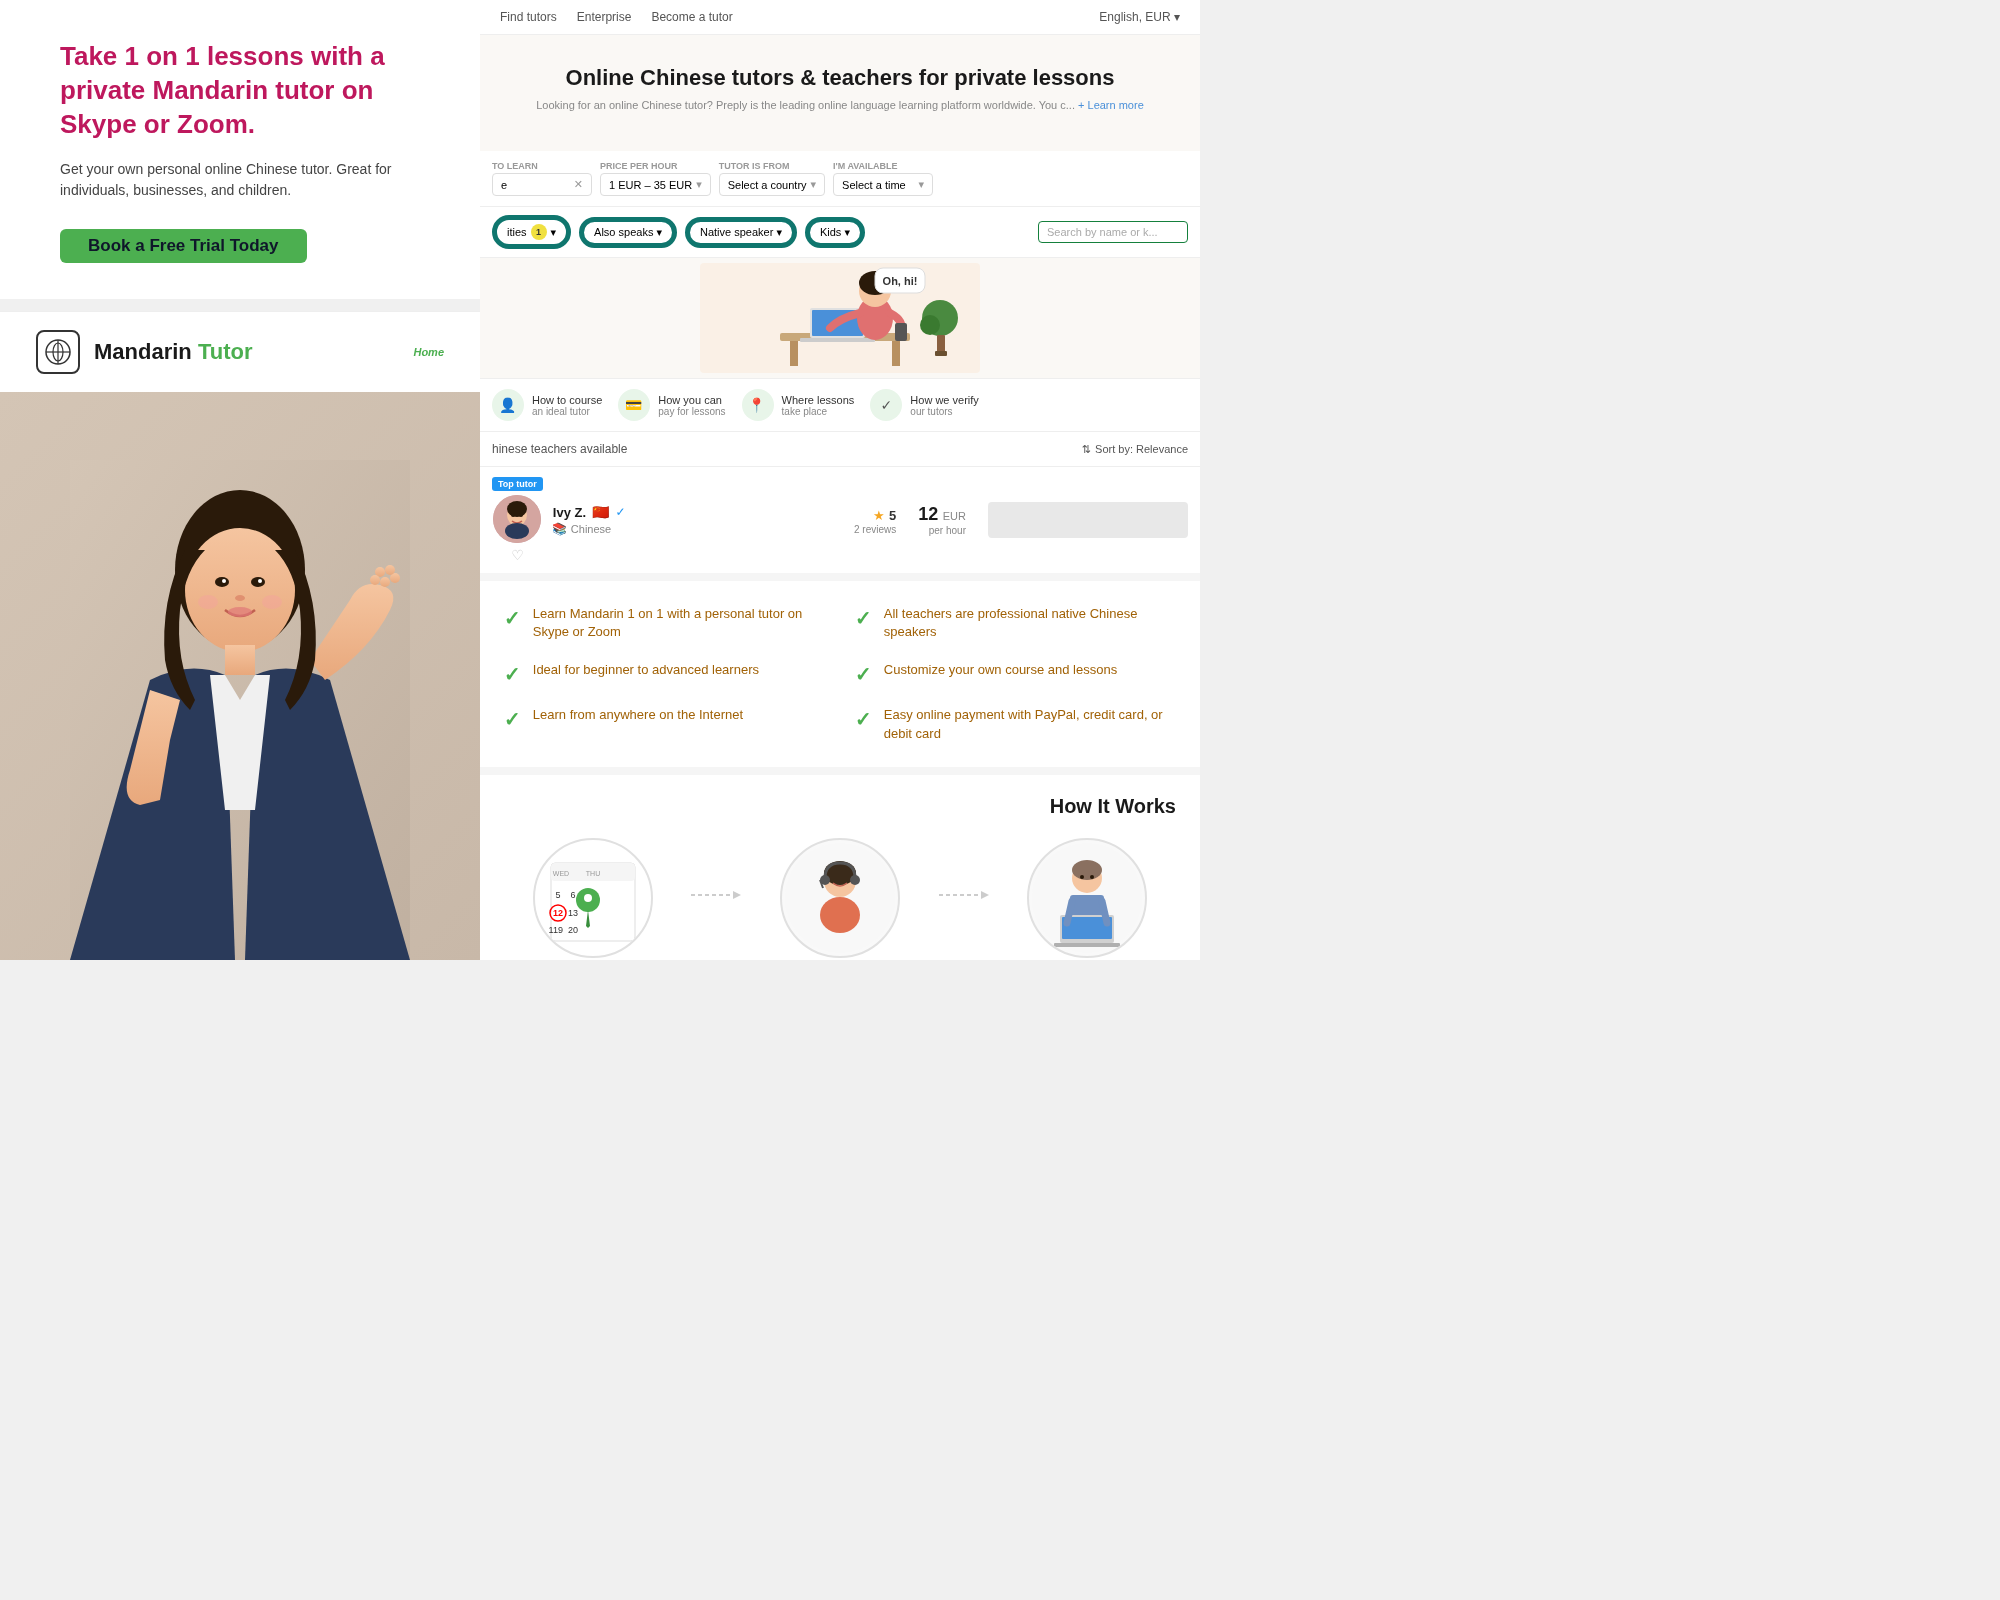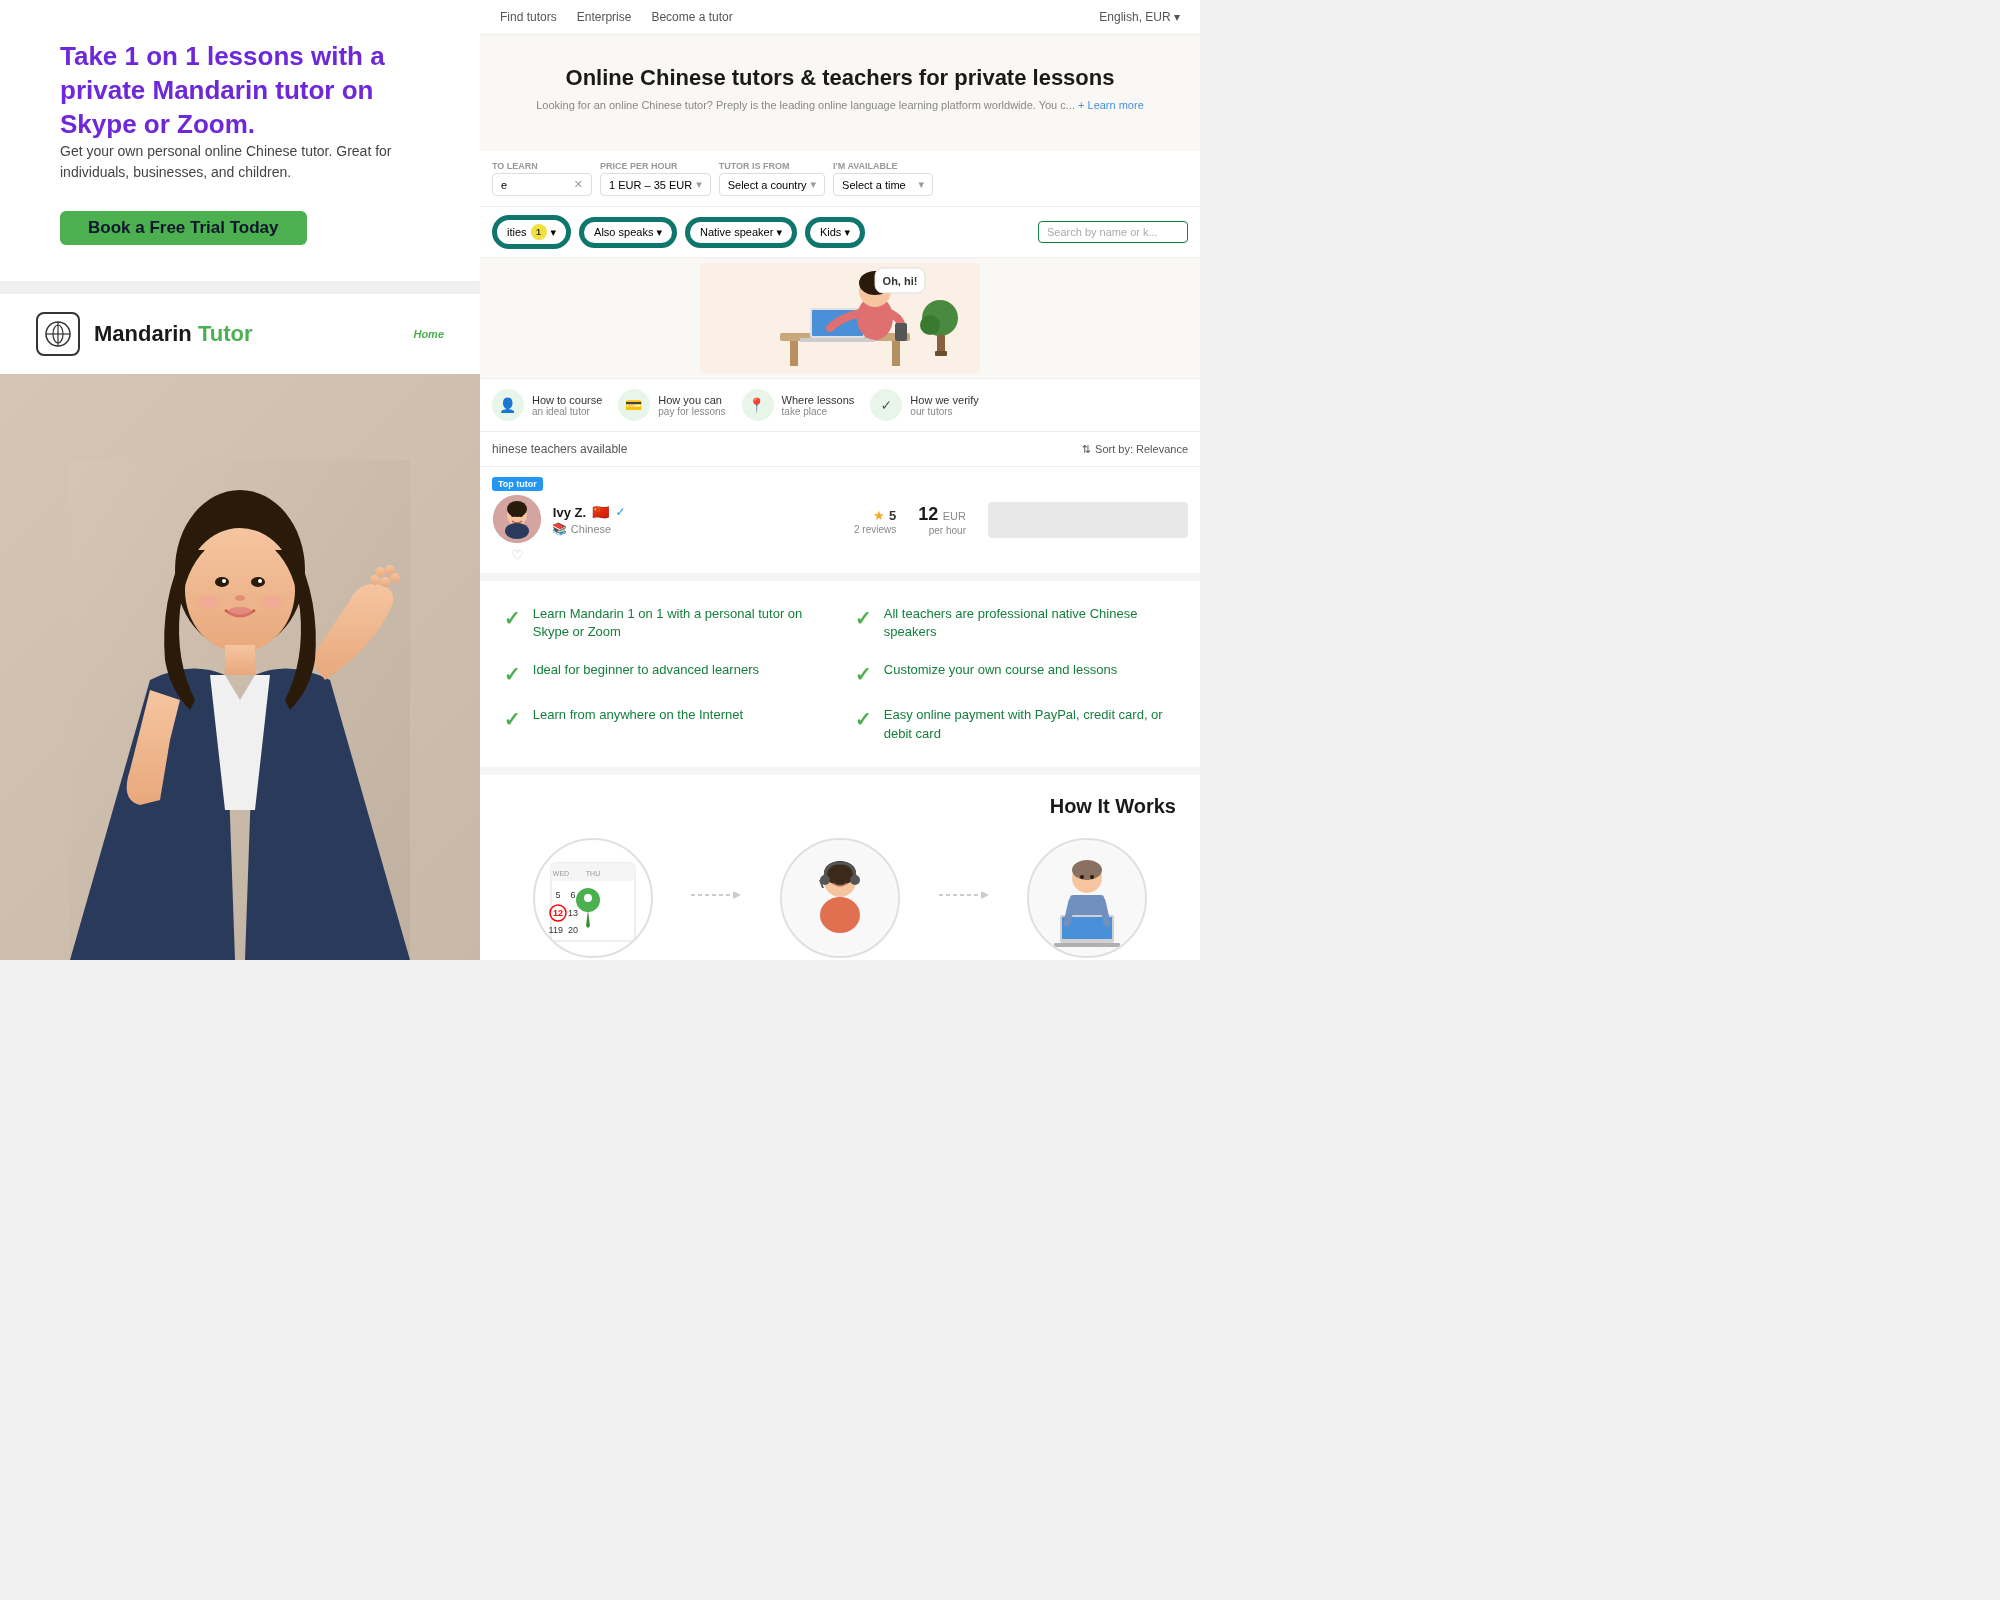--- a/index.html
+++ b/index.html
@@ -23,22 +23,23 @@
 
     .top-left {
       background: white;
       padding: 40px 36px 36px 60px;
       flex-shrink: 0;
     }
 
     .headline {
       font-size: 26px;
       font-weight: 800;
-      color: #6d28d9;
+      color: #be185d;
       line-height: 1.3;
+      margin-bottom: 18px;
     }
 
     .subtext {
       font-size: 14px;
       color: #444;
       line-height: 1.5;
       margin-bottom: 28px;
     }
 
     .cta-button {
@@ -445,21 +446,21 @@
     .check-icon {
       color: #4caf50;
       font-size: 20px;
       font-weight: 700;
       flex-shrink: 0;
       margin-top: 1px;
     }
 
     .feature-text {
       font-size: 13px;
-      color: #15803d;
+      color: #a16207;
       line-height: 1.4;
     }
 
     
     .how-it-works {
       background: white;
       padding: 20px 24px;
       margin-top: 8px;
     }
 

